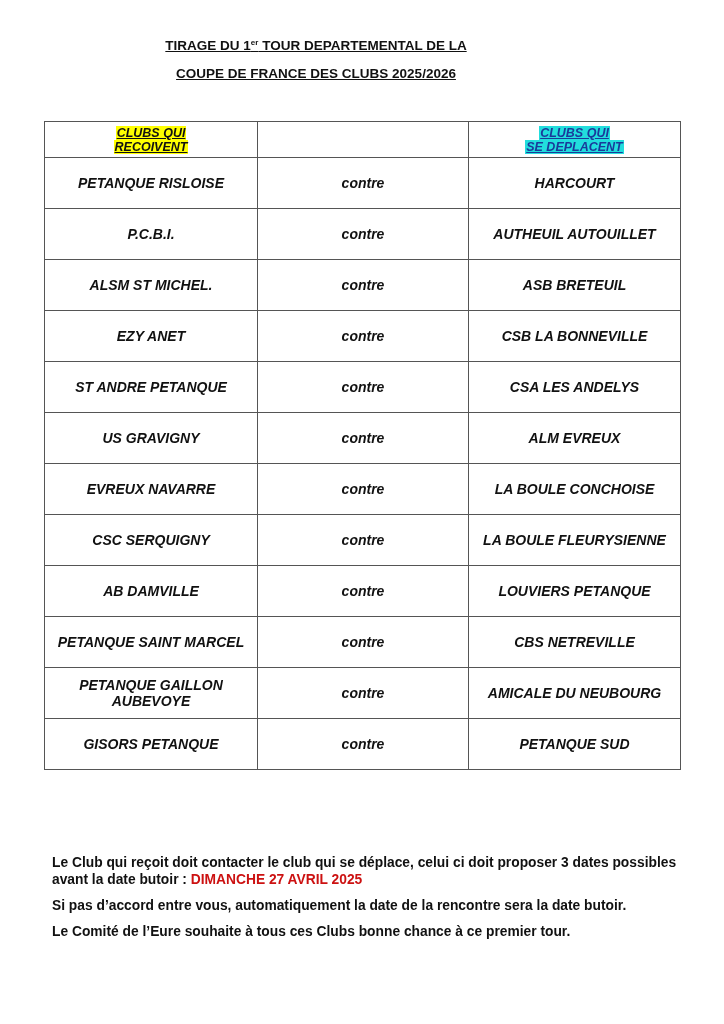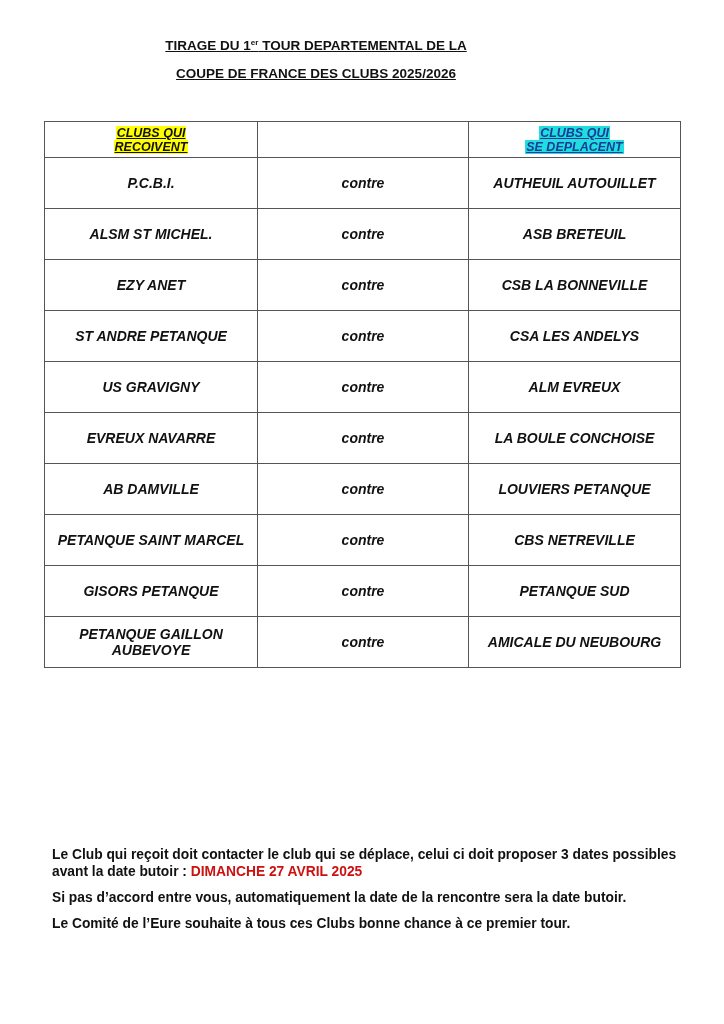--- a/index.html
+++ b/index.html
@@ -31,21 +31,21 @@
   table.draw tr.head th { height: 35px; font-size: 12.5px; line-height: 14px; }
   table.draw tr.row td { height: 50px; }
   table.draw td.vs { font-weight: bold; font-size: 14px; }
   .hl-yellow { background: #ffff00; text-decoration: underline; padding: 0 1px; }
   .hl-cyan { background: #22dddd; text-decoration: underline; color: #1a3a9a; padding: 0 1px; }
 
   .notes {
     position: absolute; left: 52px; top: 846px; width: 640px;
     font-weight: bold; font-size: 13.8px; line-height: 17px;
   }
-  .notes p { margin: 0 0 9px 0; }
+  .notes p { margin: 8px 0 9px 0; }
   .red { color: #cc1111; }
 </style>
 </head>
 <body>
 
 <div class="title" id="t1"><span>TIRAGE DU 1</span><sup>er</sup><span> TOUR DEPARTEMENTAL DE LA</span></div>
 <div class="title" id="t2">COUPE DE FRANCE DES CLUBS 2025/2026</div>
 
 <table class="draw">
   <colgroup>
@@ -60,20 +60,25 @@
         <span class="hl-yellow">RECOIVENT</span>
       </th>
       <th></th>
       <th>
         <span class="hl-cyan">CLUBS QUI</span><br>
         <span class="hl-cyan">SE DEPLACENT</span>
       </th>
     </tr>
   </thead>
   <tbody id="tbody">
+    <tr class="row">
+        <td>PETANQUE RISLOISE</td>
+        <td class="vs">contre</td>
+        <td>HARCOURT</td>
+      </tr>
     <tr class="row">
         <td>P.C.B.I.</td>
         <td class="vs">contre</td>
         <td>AUTHEUIL AUTOUILLET</td>
       </tr>
     <tr class="row">
         <td>ALSM ST MICHEL.</td>
         <td class="vs">contre</td>
         <td>ASB BRETEUIL</td>
       </tr>
@@ -91,38 +96,43 @@
         <td>US GRAVIGNY</td>
         <td class="vs">contre</td>
         <td>ALM EVREUX</td>
       </tr>
     <tr class="row">
         <td>EVREUX NAVARRE</td>
         <td class="vs">contre</td>
         <td>LA BOULE CONCHOISE</td>
       </tr>
     <tr class="row">
+        <td>CSC SERQUIGNY</td>
+        <td class="vs">contre</td>
+        <td>LA BOULE FLEURYSIENNE</td>
+      </tr>
+    <tr class="row">
         <td>AB DAMVILLE</td>
         <td class="vs">contre</td>
         <td>LOUVIERS PETANQUE</td>
       </tr>
     <tr class="row">
         <td>PETANQUE SAINT MARCEL</td>
         <td class="vs">contre</td>
         <td>CBS NETREVILLE</td>
       </tr>
     <tr class="row">
+        <td style="padding:0 26px;">PETANQUE GAILLON AUBEVOYE</td>
+        <td class="vs">contre</td>
+        <td>AMICALE DU NEUBOURG</td>
+      </tr>
+    <tr class="row">
         <td>GISORS PETANQUE</td>
         <td class="vs">contre</td>
         <td>PETANQUE SUD</td>
-      </tr>
-    <tr class="row">
-        <td style="padding:0 26px;">PETANQUE GAILLON AUBEVOYE</td>
-        <td class="vs">contre</td>
-        <td>AMICALE DU NEUBOURG</td>
       </tr>
   </tbody>
 </table>
 
 <div class="notes">
   <p><span>Le Club qui reçoit doit contacter le club qui se déplace, celui ci doit proposer 3 dates possibles avant la date butoir : </span><span class="red">DIMANCHE 27 AVRIL 2025</span></p>
   <p>Si pas d’accord entre vous, automatiquement la date de la rencontre sera la date butoir.</p>
   <p>Le Comité de l’Eure souhaite à tous ces Clubs bonne chance à ce premier tour.</p>
 </div>
 

